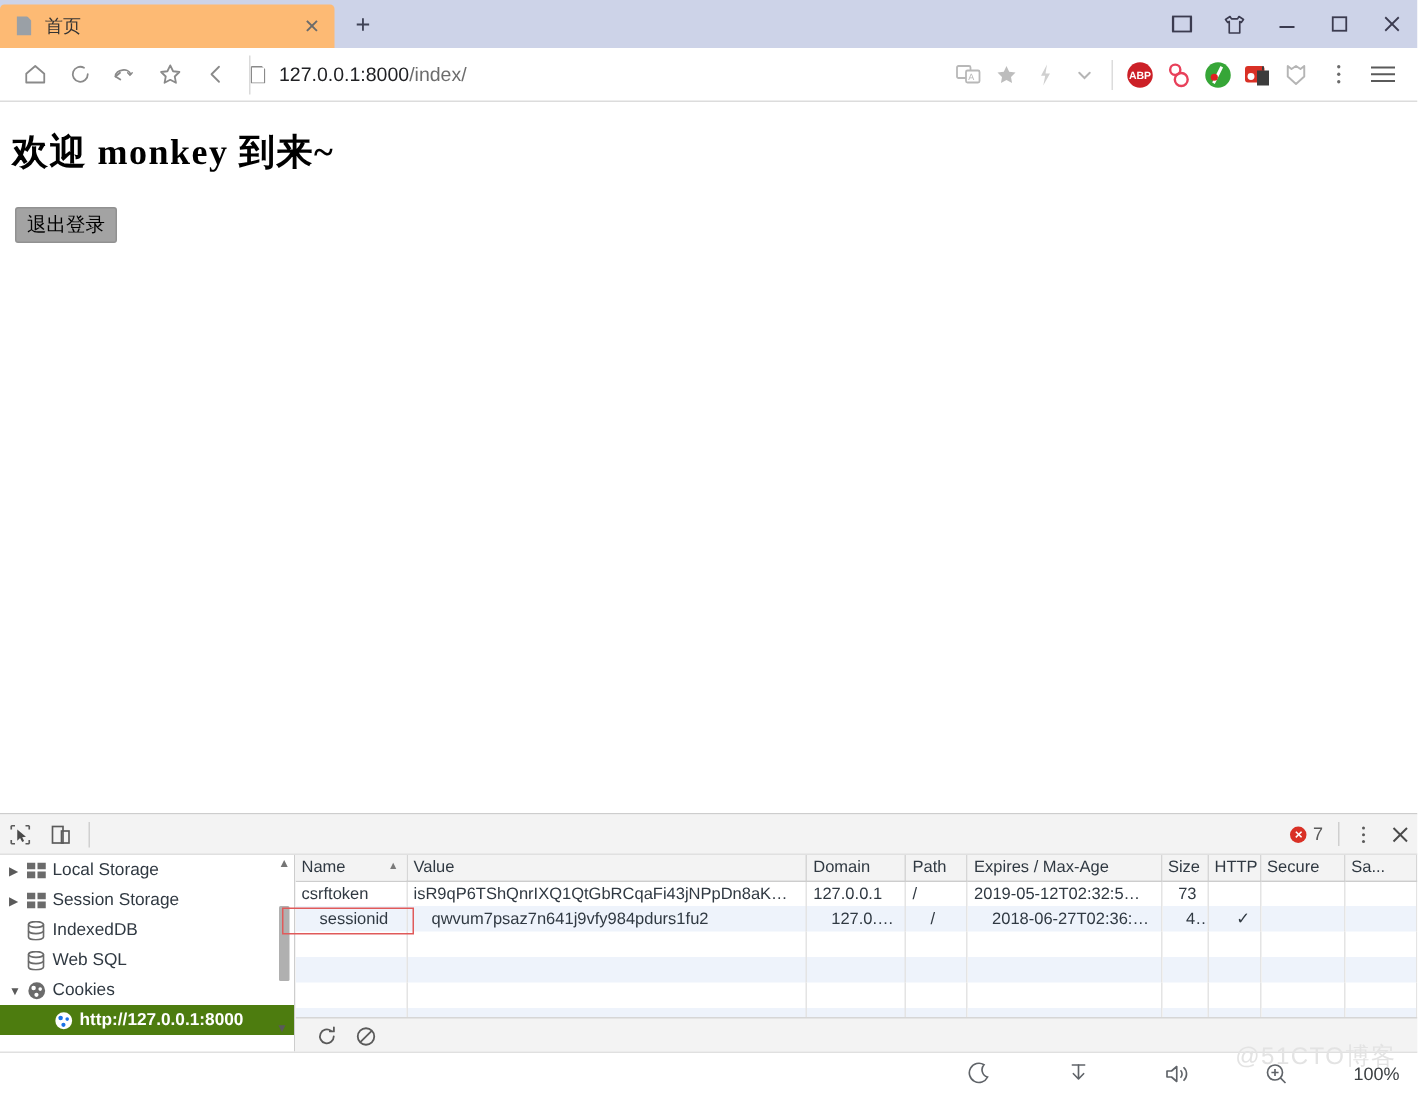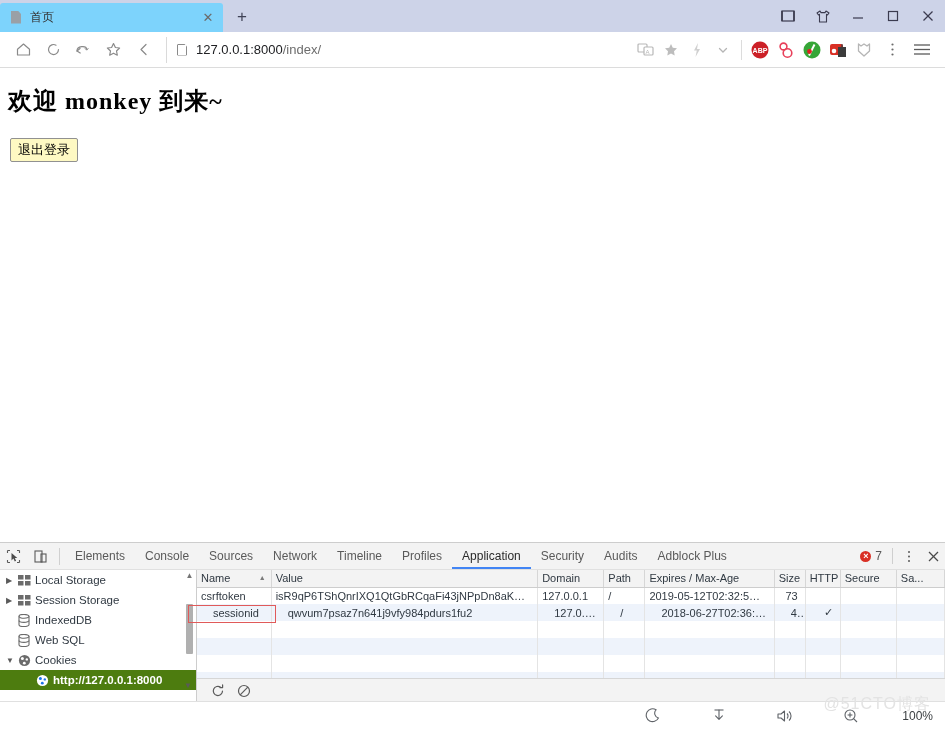--- a/index.html
+++ b/index.html
@@ -12,21 +12,21 @@
     position: relative;
   }
 
   
   .browser-chrome { width: 945px; }
   .tabstrip {
     height: 32px; background: #cdd3e8;
     display: flex; align-items: flex-end; position: relative;
   }
   .tab {
-    width: 223px; height: 29px; background: #7dd3fc;
+    width: 223px; height: 29px; background: #fdba74;
     border-top-left-radius: 3px; border-top-right-radius: 3px;
     display: flex; align-items: center; padding: 0 6px 0 10px;
     position: relative; font-size: 12px; color: #3c3c3c;
   }
   .tab-favicon {
     width: 13px; height: 14px; flex: 0 0 13px;
     position: relative; margin-right: 7px;
   }
   .tab-favicon::before {
     content: ""; position: absolute; left: 1px; top: 0;
@@ -63,21 +63,21 @@
     border-bottom: 1px solid #dcdcdc;
   }
   .tb-icon {
     width: 30px; height: 28px; display: flex;
     align-items: center; justify-content: center;
     color: #5f6368; flex: 0 0 auto;
   }
   .omnibox {
     flex: 1; height: 26px; margin: 0 4px 0 8px;
     border-left: 1px solid #dadada;
-    display: flex; align-items: center; padding-left: 10px;
+    display: flex; align-items: center; 
     font-size: 13px; color: #202124;
   }
   .omni-doc {
     width: 10px; height: 12px; margin-right: 9px; position: relative;
     flex: 0 0 10px;
   }
   .omni-doc::before {
     content: ""; position: absolute; inset: 0;
     border: 1px solid #8a8a8a; border-radius: 1px;
     clip-path: polygon(0 0, 70% 0, 100% 24%, 100% 100%, 0 100%);
@@ -96,21 +96,21 @@
     width: 945px; height: 473px; background: #fff; overflow: hidden;
   }
   .page-heading {
     margin: 16px 0 0 8px; font-family: "Liberation Serif", serif;
     font-size: 24px; font-weight: bold; color: #000;
     letter-spacing: 1px;
   }
   .logout-btn {
     margin: 21px 0 0 10px; padding: 2px 7px;
     font-family: "Liberation Sans", sans-serif; font-size: 13px;
-    background: #fef9c3; border: 1px solid #919191;
+    background: #a3a3a3; border: 1px solid #919191;
     border-radius: 2px; color: #000; cursor: pointer;
   }
 
   
   .devtools {
     position: absolute; left: 0; top: 542px; width: 945px; height: 159px;
     background: #ffffff; border-top: 1px solid #cdcdcd;
     font-size: 11px; color: #303942;
   }
   .dt-toolbar {
@@ -412,32 +412,20 @@
           <path d="M5.5 4 L5.5 11.5 L7.4 9.6 L8.8 12.4 L10.1 11.7 L8.8 9.1 L11.3 8.9 Z" fill="#4a4a4a"></path>
         </svg>
     </div>
     <div class="dt-tool-icon">
       <svg width="15" height="15" viewBox="0 0 15 15">
           <rect x="2" y="2" width="7" height="11" fill="none" stroke="#5a5a5a" stroke-width="1.1"></rect>
           <rect x="8" y="5" width="5" height="8" fill="none" stroke="#5a5a5a" stroke-width="1.1"></rect>
         </svg>
     </div>
     <div class="dt-vsep"></div>
-    <div class="dt-tabs">
-        <div class="dt-tab">Elements</div>
-        <div class="dt-tab">Console</div>
-        <div class="dt-tab">Sources</div>
-        <div class="dt-tab">Network</div>
-        <div class="dt-tab">Timeline</div>
-        <div class="dt-tab">Profiles</div>
-        <div class="dt-tab active">Application</div>
-        <div class="dt-tab">Security</div>
-        <div class="dt-tab">Audits</div>
-        <div class="dt-tab">Adblock Plus</div>
-      </div>
 
     <div class="dt-right">
       <div class="err-badge">
         <span class="err-dot">×</span>
         <span class="err-count">7</span>
       </div>
       <div class="dt-rsep"></div>
       <div class="dt-icon-btn">
         <svg width="4" height="15" viewBox="0 0 4 15">
             <circle cx="2" cy="3" r="1" fill="#5a5a5a"></circle>

